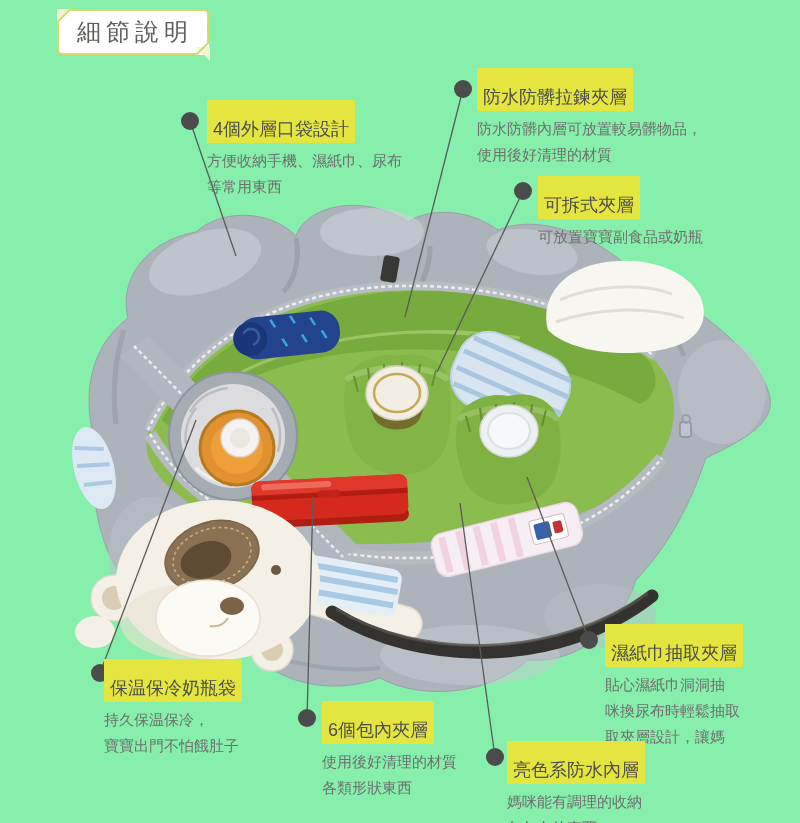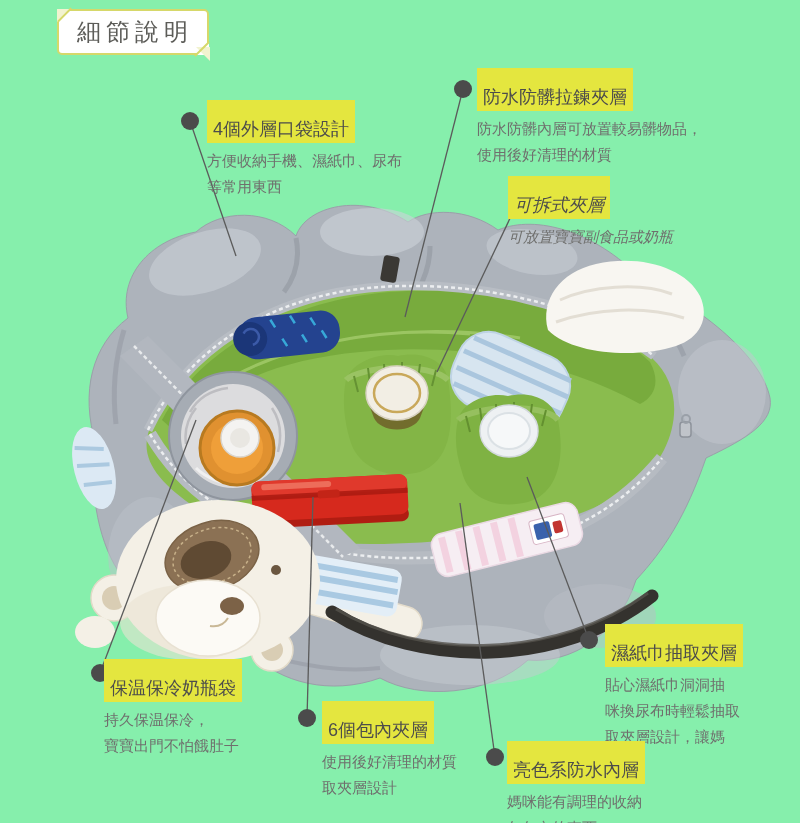--- a/index.html
+++ b/index.html
@@ -229,21 +229,21 @@
   </div>
 
   <div class="feature" style="left:477px;top:68px;width:320px;">
     <h3>防水防髒拉鍊夾層</h3>
     <div class="desc">
       <div>防水防髒內層可放置較易髒物品，</div>
       <div>使用後好清理的材質</div>
     </div>
   </div>
 
-  <div class="feature" style="left:508px;top:176px;width:260px;font-style:italic;">
+  <div class="feature" style="left:538px;top:176px;width:260px;">
     <h3>可拆式夾層</h3>
     <div class="desc">
       <div>可放置寶寶副食品或奶瓶</div>
     </div>
   </div>
 
   <div class="feature" style="left:605px;top:624px;width:175px;">
     <h3>濕紙巾抽取夾層</h3>
     <div class="desc">
       <div>貼心濕紙巾洞洞抽</div>
@@ -257,21 +257,21 @@
     <div class="desc">
       <div>持久保温保冷，</div>
       <div>寶寶出門不怕餓肚子</div>
     </div>
   </div>
 
   <div class="feature" style="left:322px;top:701px;width:190px;">
     <h3>6個包內夾層</h3>
     <div class="desc">
       <div>使用後好清理的材質</div>
-      <div>取夾層設計</div>
+      <div>各類形狀東西</div>
     </div>
   </div>
 
   <div class="feature" style="left:507px;top:741px;width:180px;">
     <h3>亮色系防水內層</h3>
     <div class="desc">
       <div>媽咪能有調理的收納</div>
       <div>包包內的東西</div>
     </div>
   </div>

